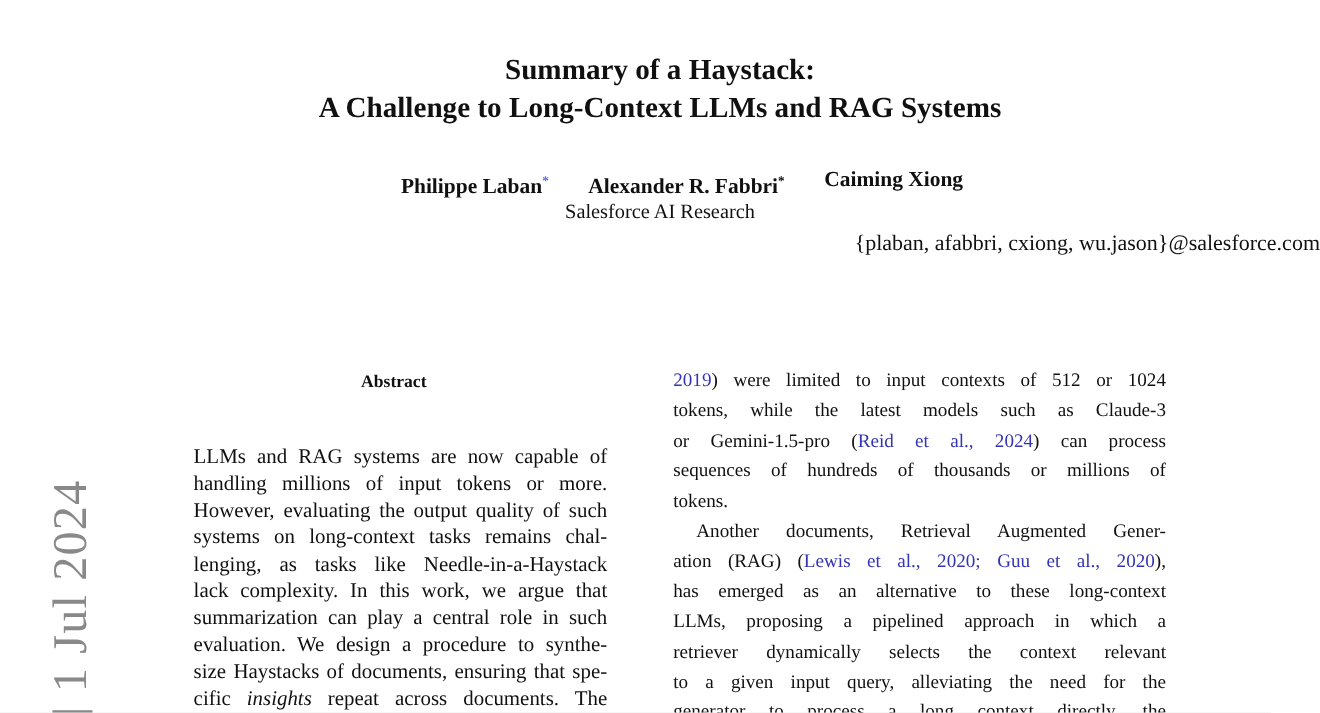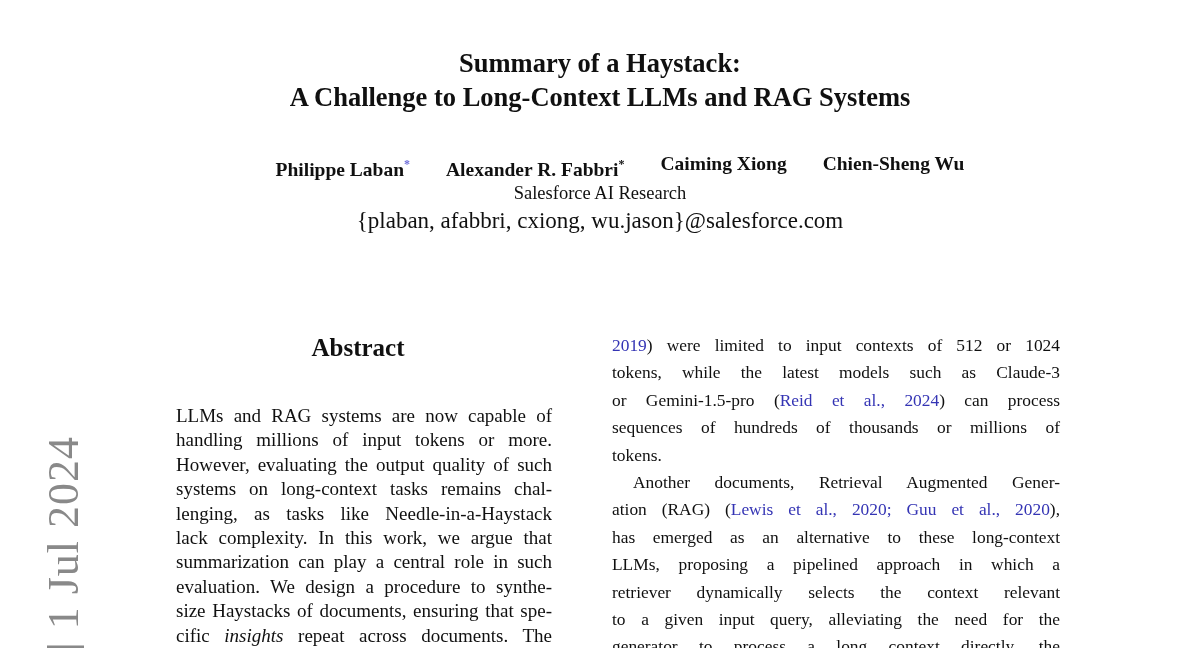--- a/index.html
+++ b/index.html
@@ -64,33 +64,33 @@
     width: 100%;
     text-align: center;
     font-size: 18.5px;
     line-height: 24px;
   }
   .email {
     position: absolute;
     top: 209px;
     left: 0;
     width: 100%;
-    text-align: center;
-    font-size: 23px;
+    text-align: right;
+    font-size: 20px;
     line-height: 24px;
   }
 
   
   .abs-head {
     position: absolute;
     left: 140px;
     top: 337px;
     width: 436px;
     text-align: center;
-    font-size: 25px;
+    font-size: 16px;
     line-height: 22px;
     font-weight: bold;
   }
   .abs-body {
     position: absolute;
     left: 176px;
     top: 360px;
     width: 376px;
     font-size: 19px;
     line-height: 24.4px;
@@ -126,21 +126,20 @@
 
   <h1 class="title">
     <span class="tl">Summary of a Haystack:</span>
     <span class="tl">A Challenge to Long-Context LLMs and RAG Systems</span>
   </h1>
 
   <div class="authors" id="authors">
       <span><span>Philippe Laban</span><sup class="mlink">*</sup></span>
       <span><span>Alexander R. Fabbri</span><sup>*</sup></span>
       <span><span>Caiming Xiong</span></span>
-      <span><span>Chien-Sheng Wu</span></span>
     </div>
 
   <div class="affil">Salesforce AI Research</div>
 
   <div class="email">{plaban, afabbri, cxiong, wu.jason}@salesforce.com</div>
 
   <div class="abs-head">Abstract</div>
 
   <div class="abs-body" id="abstract-lines">
       <div class="tline"><span>LLMs and RAG systems are now capable of</span></div>

